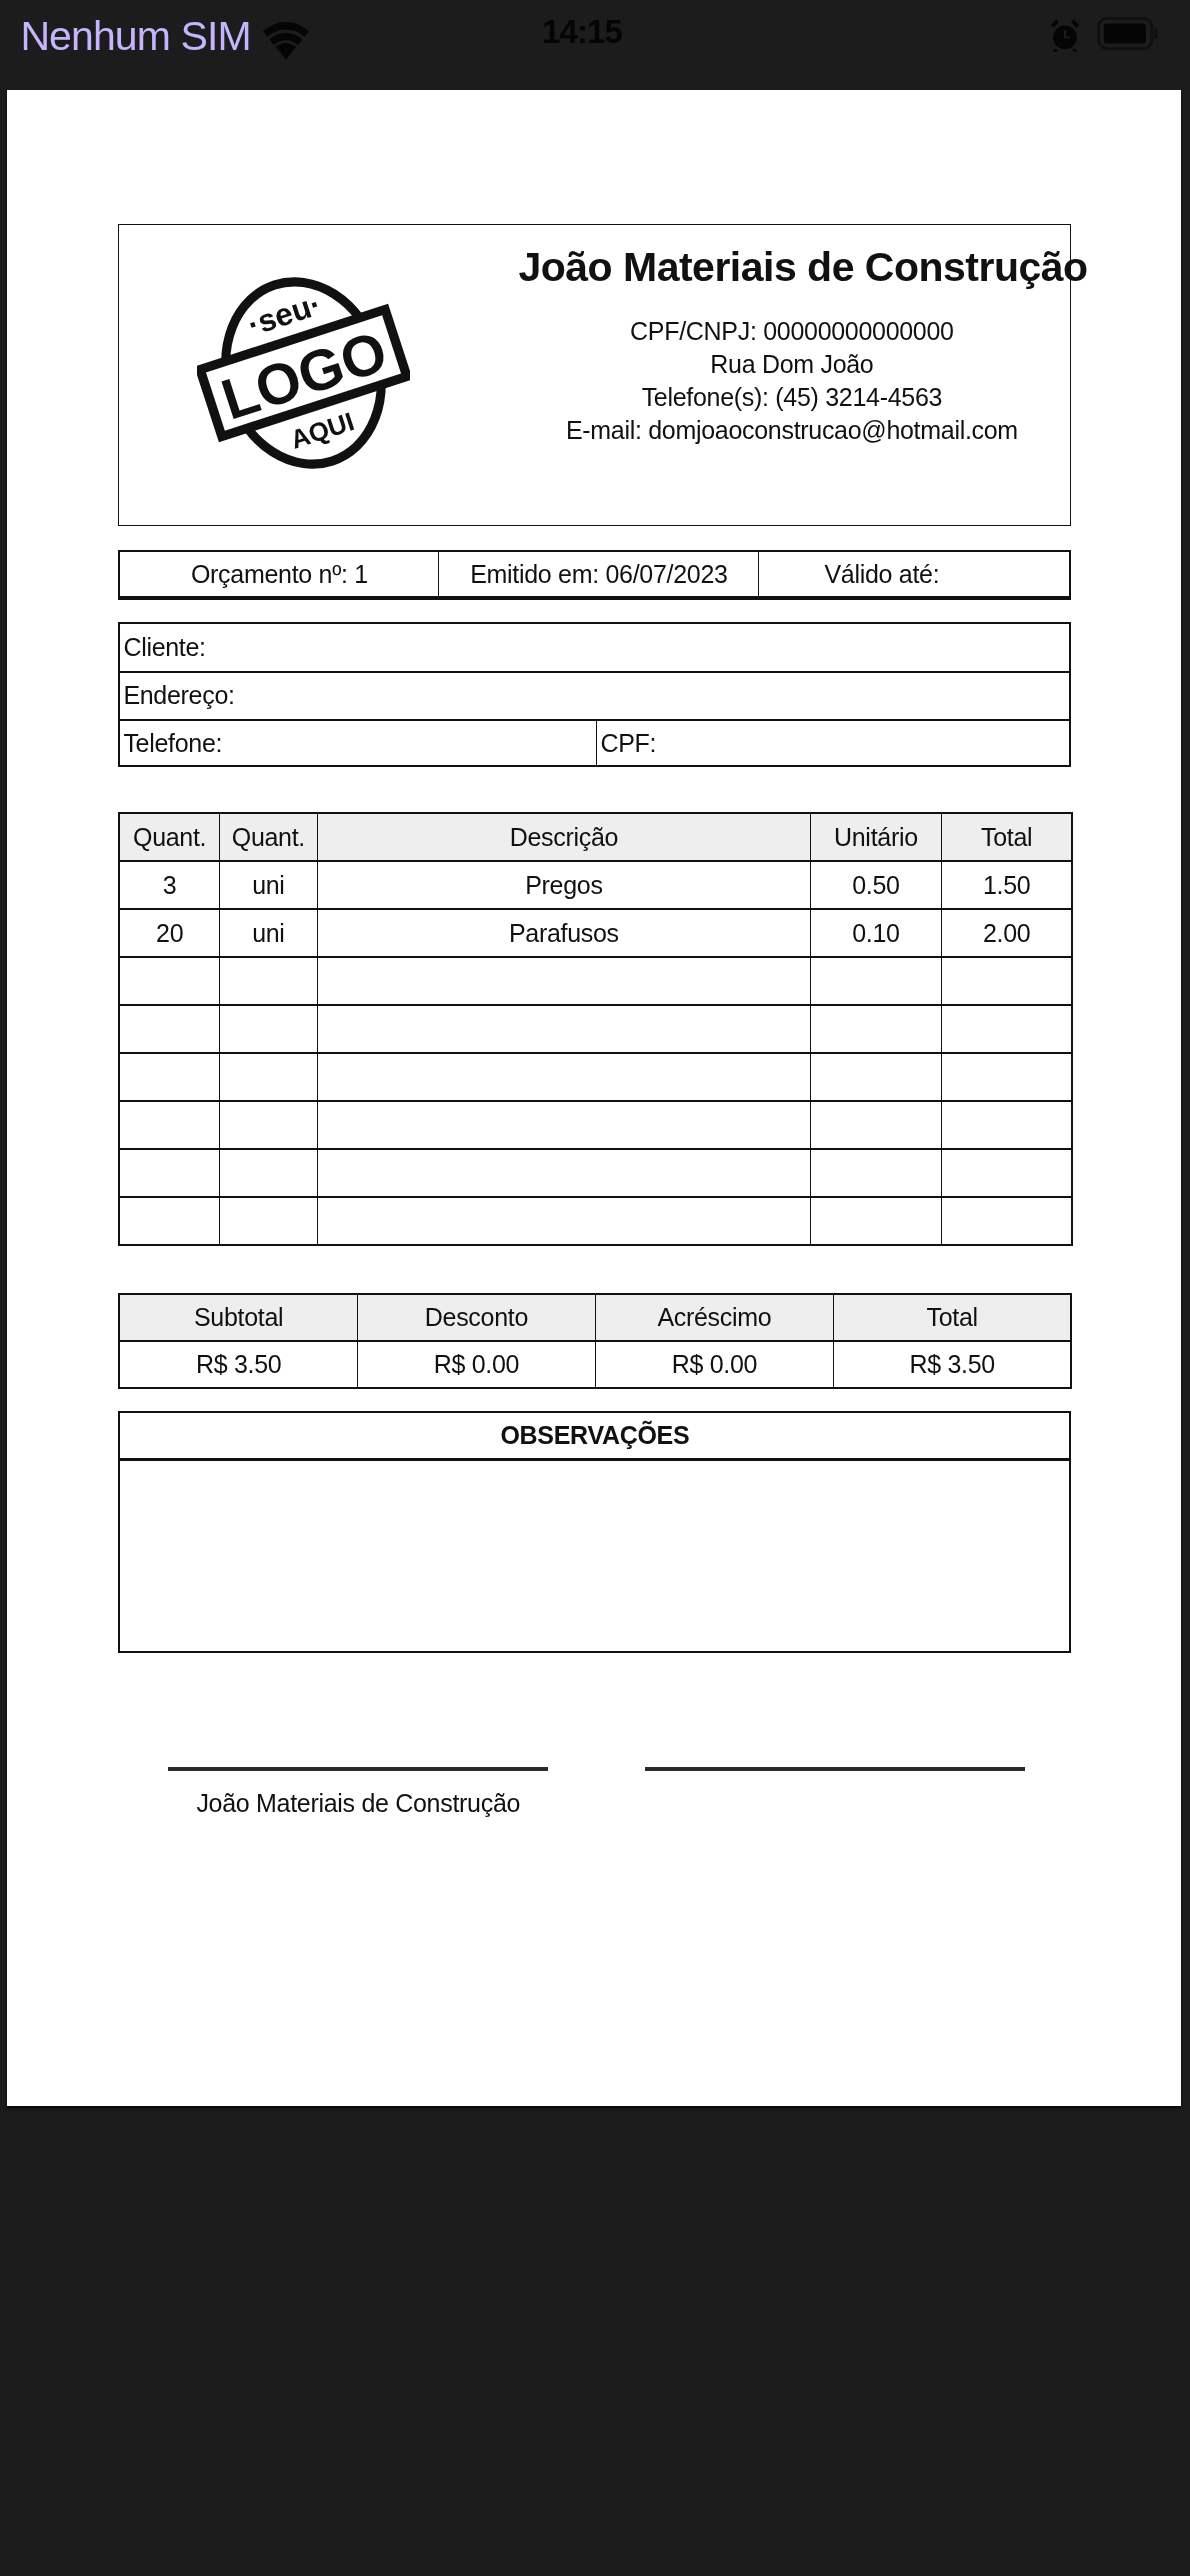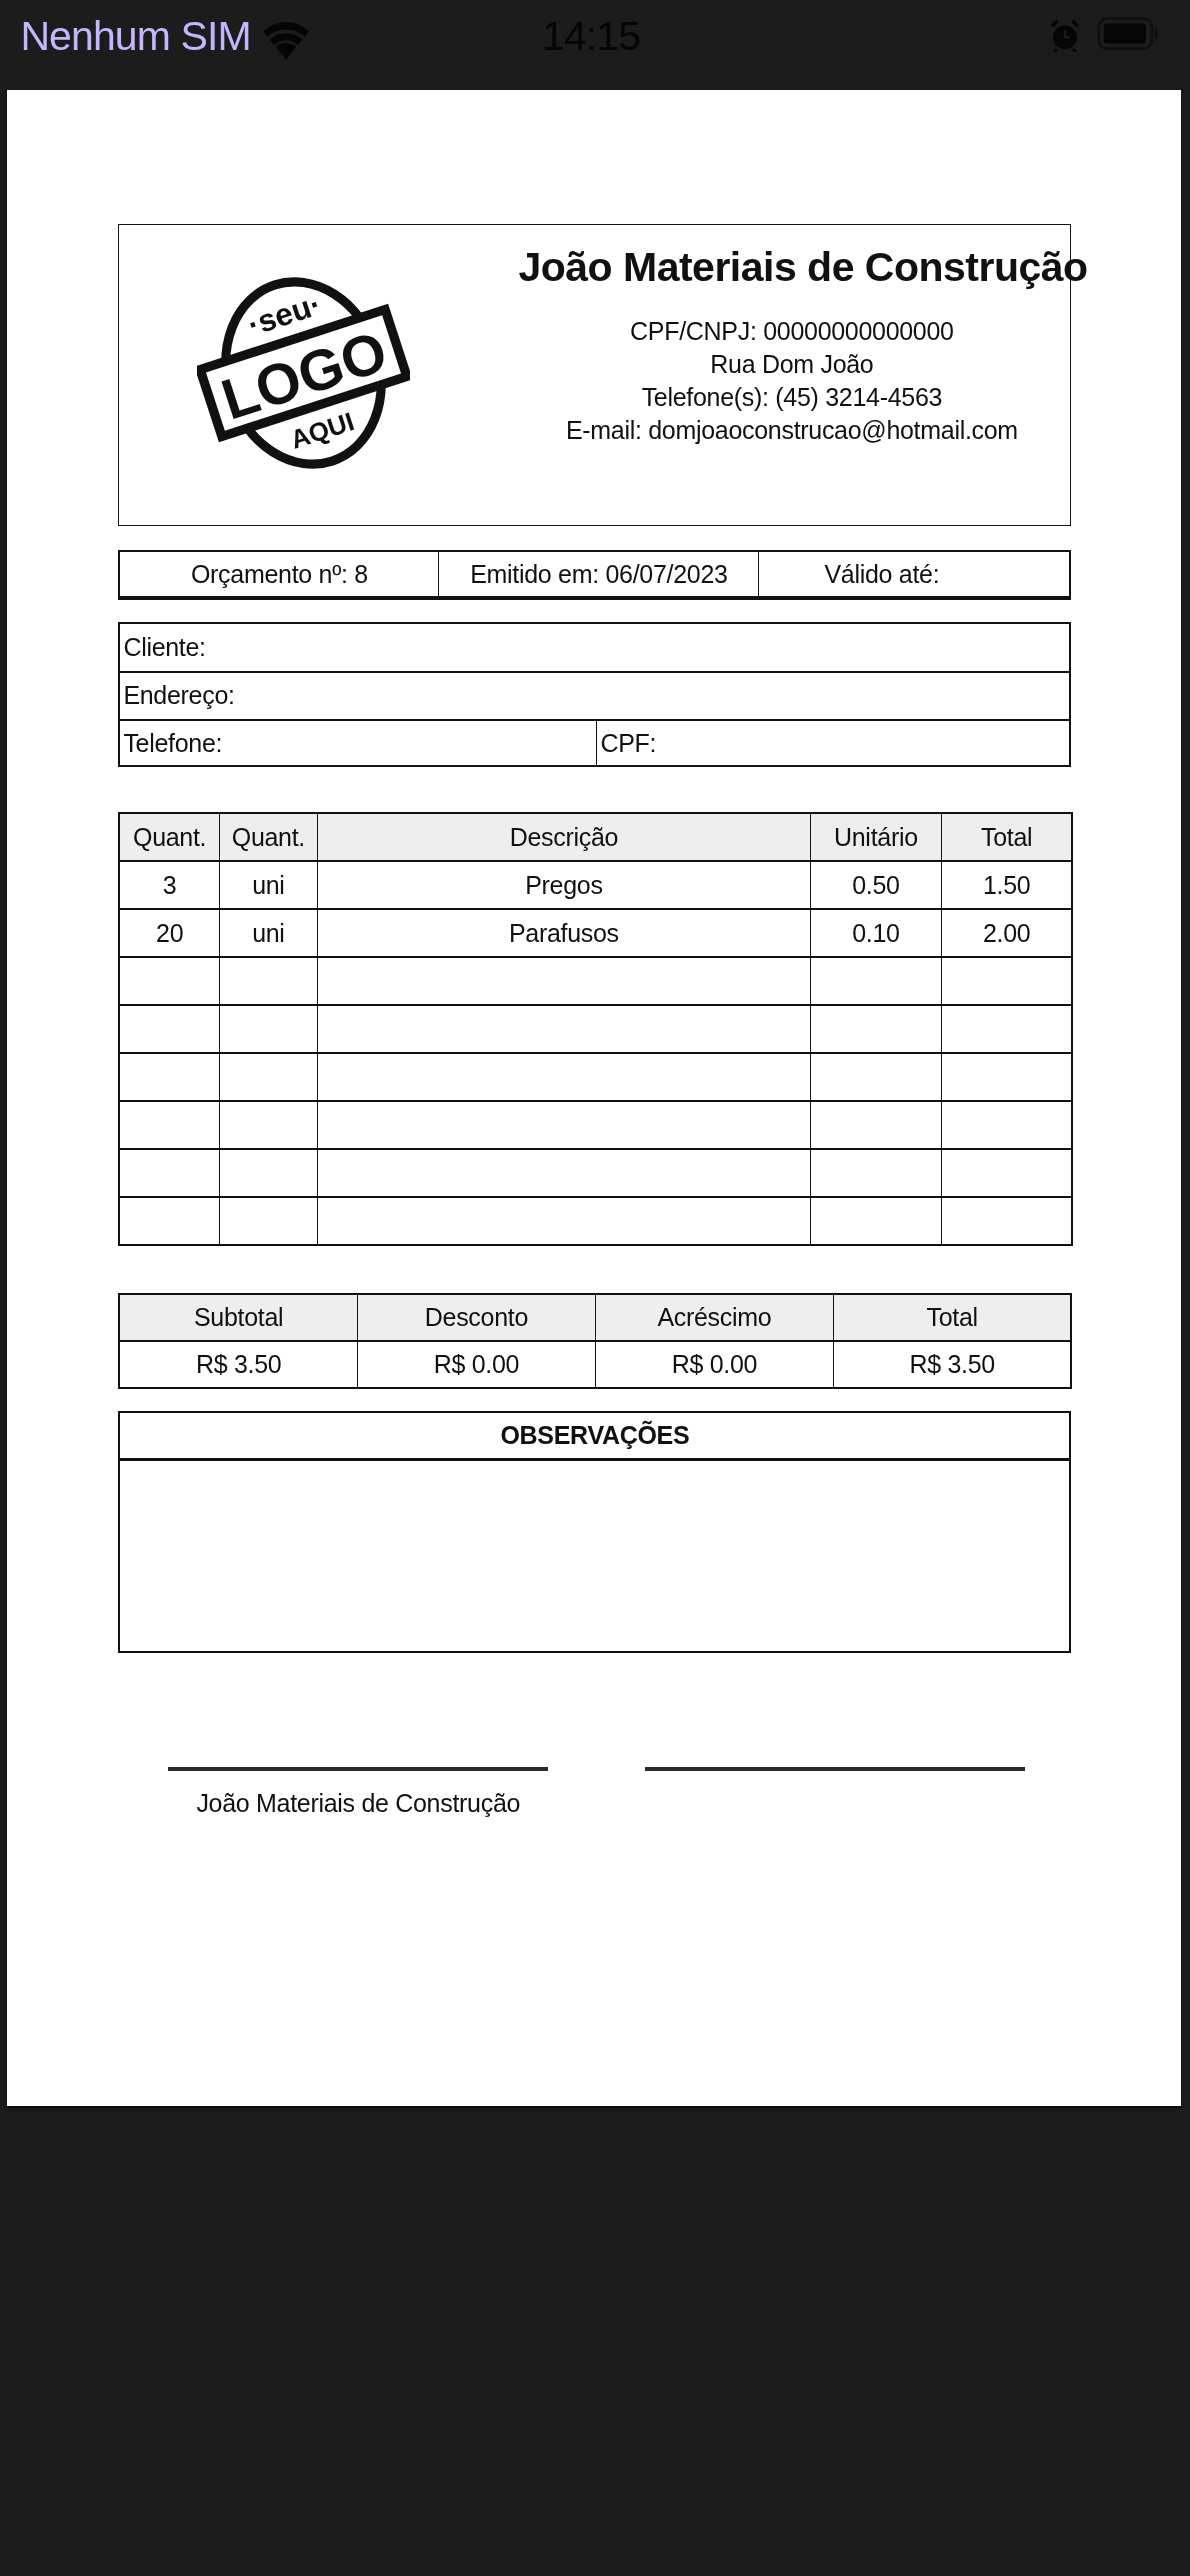--- a/index.html
+++ b/index.html
@@ -2,21 +2,21 @@
 <html style="font-size:15px"><head>
 <meta charset="utf-8">
 <style>
   * { box-sizing: border-box; margin: 0; padding: 0; }
   html, body { width: 1191px; height: 2576px; background: #1c1c1c; overflow: hidden; }
   body { position: relative; font-family: "Liberation Sans", sans-serif; color: #111; }
 
   .statusbar { position: absolute; left: 0; top: 0; width: 1191px; height: 83px; }
   .sb-carrier { position: absolute; left: 20.4px; top: 13px; font-size: 41px; color: #c4b5fd; letter-spacing: -0.9px; }
   .sb-wifi { position: absolute; left: 263px; top: 18.5px; width: 46px; height: 43px; }
-  .sb-time { position: absolute; left: 542px; top: 13px; font-size: 41px; color: #050505; font-weight: 400; letter-spacing: -0.9px; }
+  .sb-time { position: absolute; left: 542px; top: 13px; font-size: 33px; color: #050505; font-weight: 700; letter-spacing: -0.9px; }
   .sb-alarm { position: absolute; left: 1049px; top: 18.5px; width: 32px; height: 33px; }
   .sb-battery { position: absolute; left: 1097px; top: 16.7px; width: 63px; height: 33px; }
 
   .page { position: absolute; left: 7.4px; top: 90px; width: 1174px; height: 2016px; background: #fff;
           box-shadow: 0 2.8px 2.8px rgba(0,0,0,0.7); }
   .box { position: absolute; border: 2.8px solid #111; }
 
   
   .hdr { left: 111px; top: 134px; width: 953px; height: 302px; border-width: 1.9px; }
   .logo { position: absolute; left: 78px; top: 46px; width: 213px; height: 204px; }
@@ -96,21 +96,21 @@
     <div class="company">
       <div class="company-name">João Materiais de Construção</div>
       <div class="company-line">CPF/CNPJ: 00000000000000</div>
       <div class="company-line">Rua Dom João</div>
       <div class="company-line">Telefone(s): (45) 3214-4563</div>
       <div class="company-line">E-mail: domjoaoconstrucao@hotmail.com</div>
     </div>
   </div>
 
   <div class="box infobar">
-    <div style="width:318px">Orçamento nº: 8</div>
+    <div style="width:318px">Orçamento nº: 1</div>
     <div style="width:320px">Emitido em: 06/07/2023</div>
     <div style="width:246px">Válido até:</div>
   </div>
 
   <div class="box client">
     <div class="crow" style="top:0">
       <span>Cliente:</span>
     </div>
     <div class="crow" style="top:47px">
       <span>Endereço:</span>

